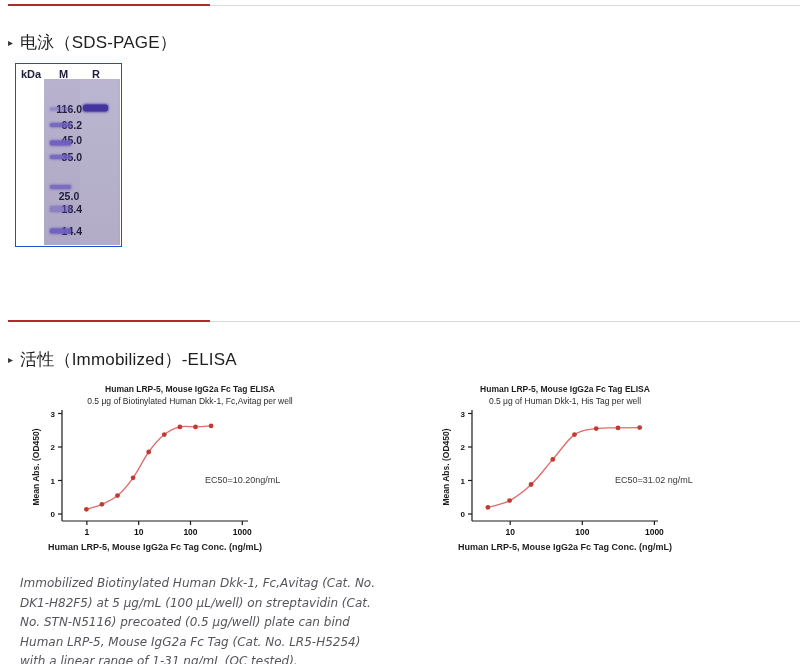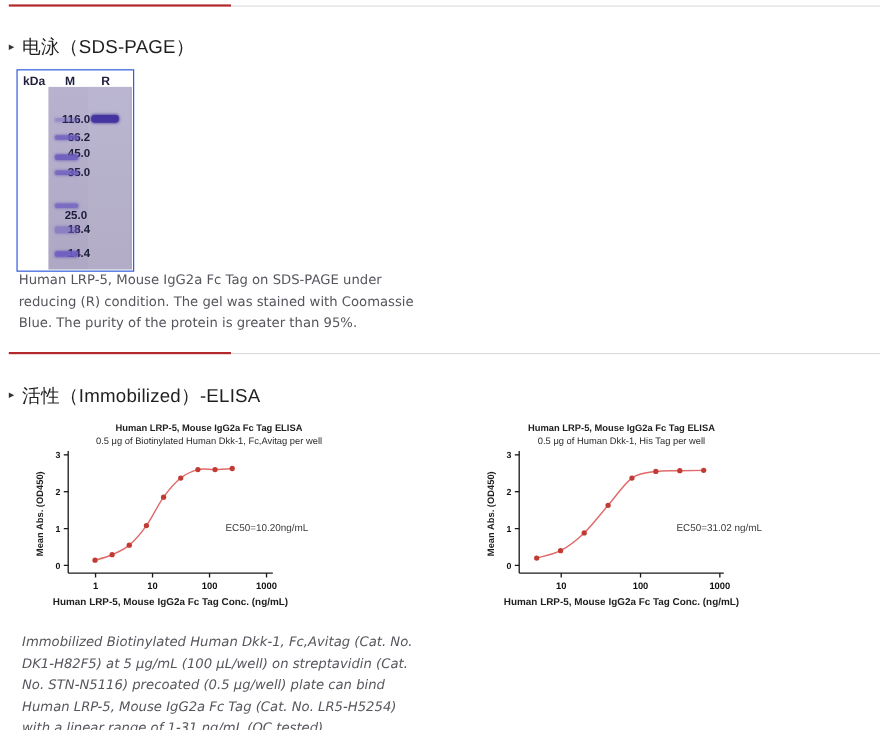--- a/index.html
+++ b/index.html
@@ -68,21 +68,20 @@
     <div class="band-m" style="top:45px;opacity:.45;height:3px;"></div>
     <div class="band-m" style="top:61px;opacity:.85;"></div>
     <div class="band-m" style="top:79px;opacity:.95;height:5px;"></div>
     <div class="band-m" style="top:93px;opacity:.85;"></div>
     <div class="band-m" style="top:123px;opacity:.8;"></div>
     <div class="band-m" style="top:145px;opacity:.55;height:6px;"></div>
     <div class="band-m" style="top:167px;opacity:.95;height:5px;"></div>
     <div class="band-r" style="top:44px;"></div>
   </div>
 
-  <p class="desc" style="left:17px;top:245px;width:366px;margin:0;">Human LRP-5, Mouse IgG2a Fc Tag on SDS-PAGE under reducing (R) condition. The gel was stained with Coomassie Blue. The purity of the protein is greater than 95%.</p>
 
   <div class="rule" style="top:320px;">
     <span class="red"></span>
     <span class="gray"></span>
   </div>
 
   <div class="sec-header" style="top:348px;">
     <span class="tri">▸</span>
     <span class="txt">活性（Immobilized）-ELISA</span>
   </div>

